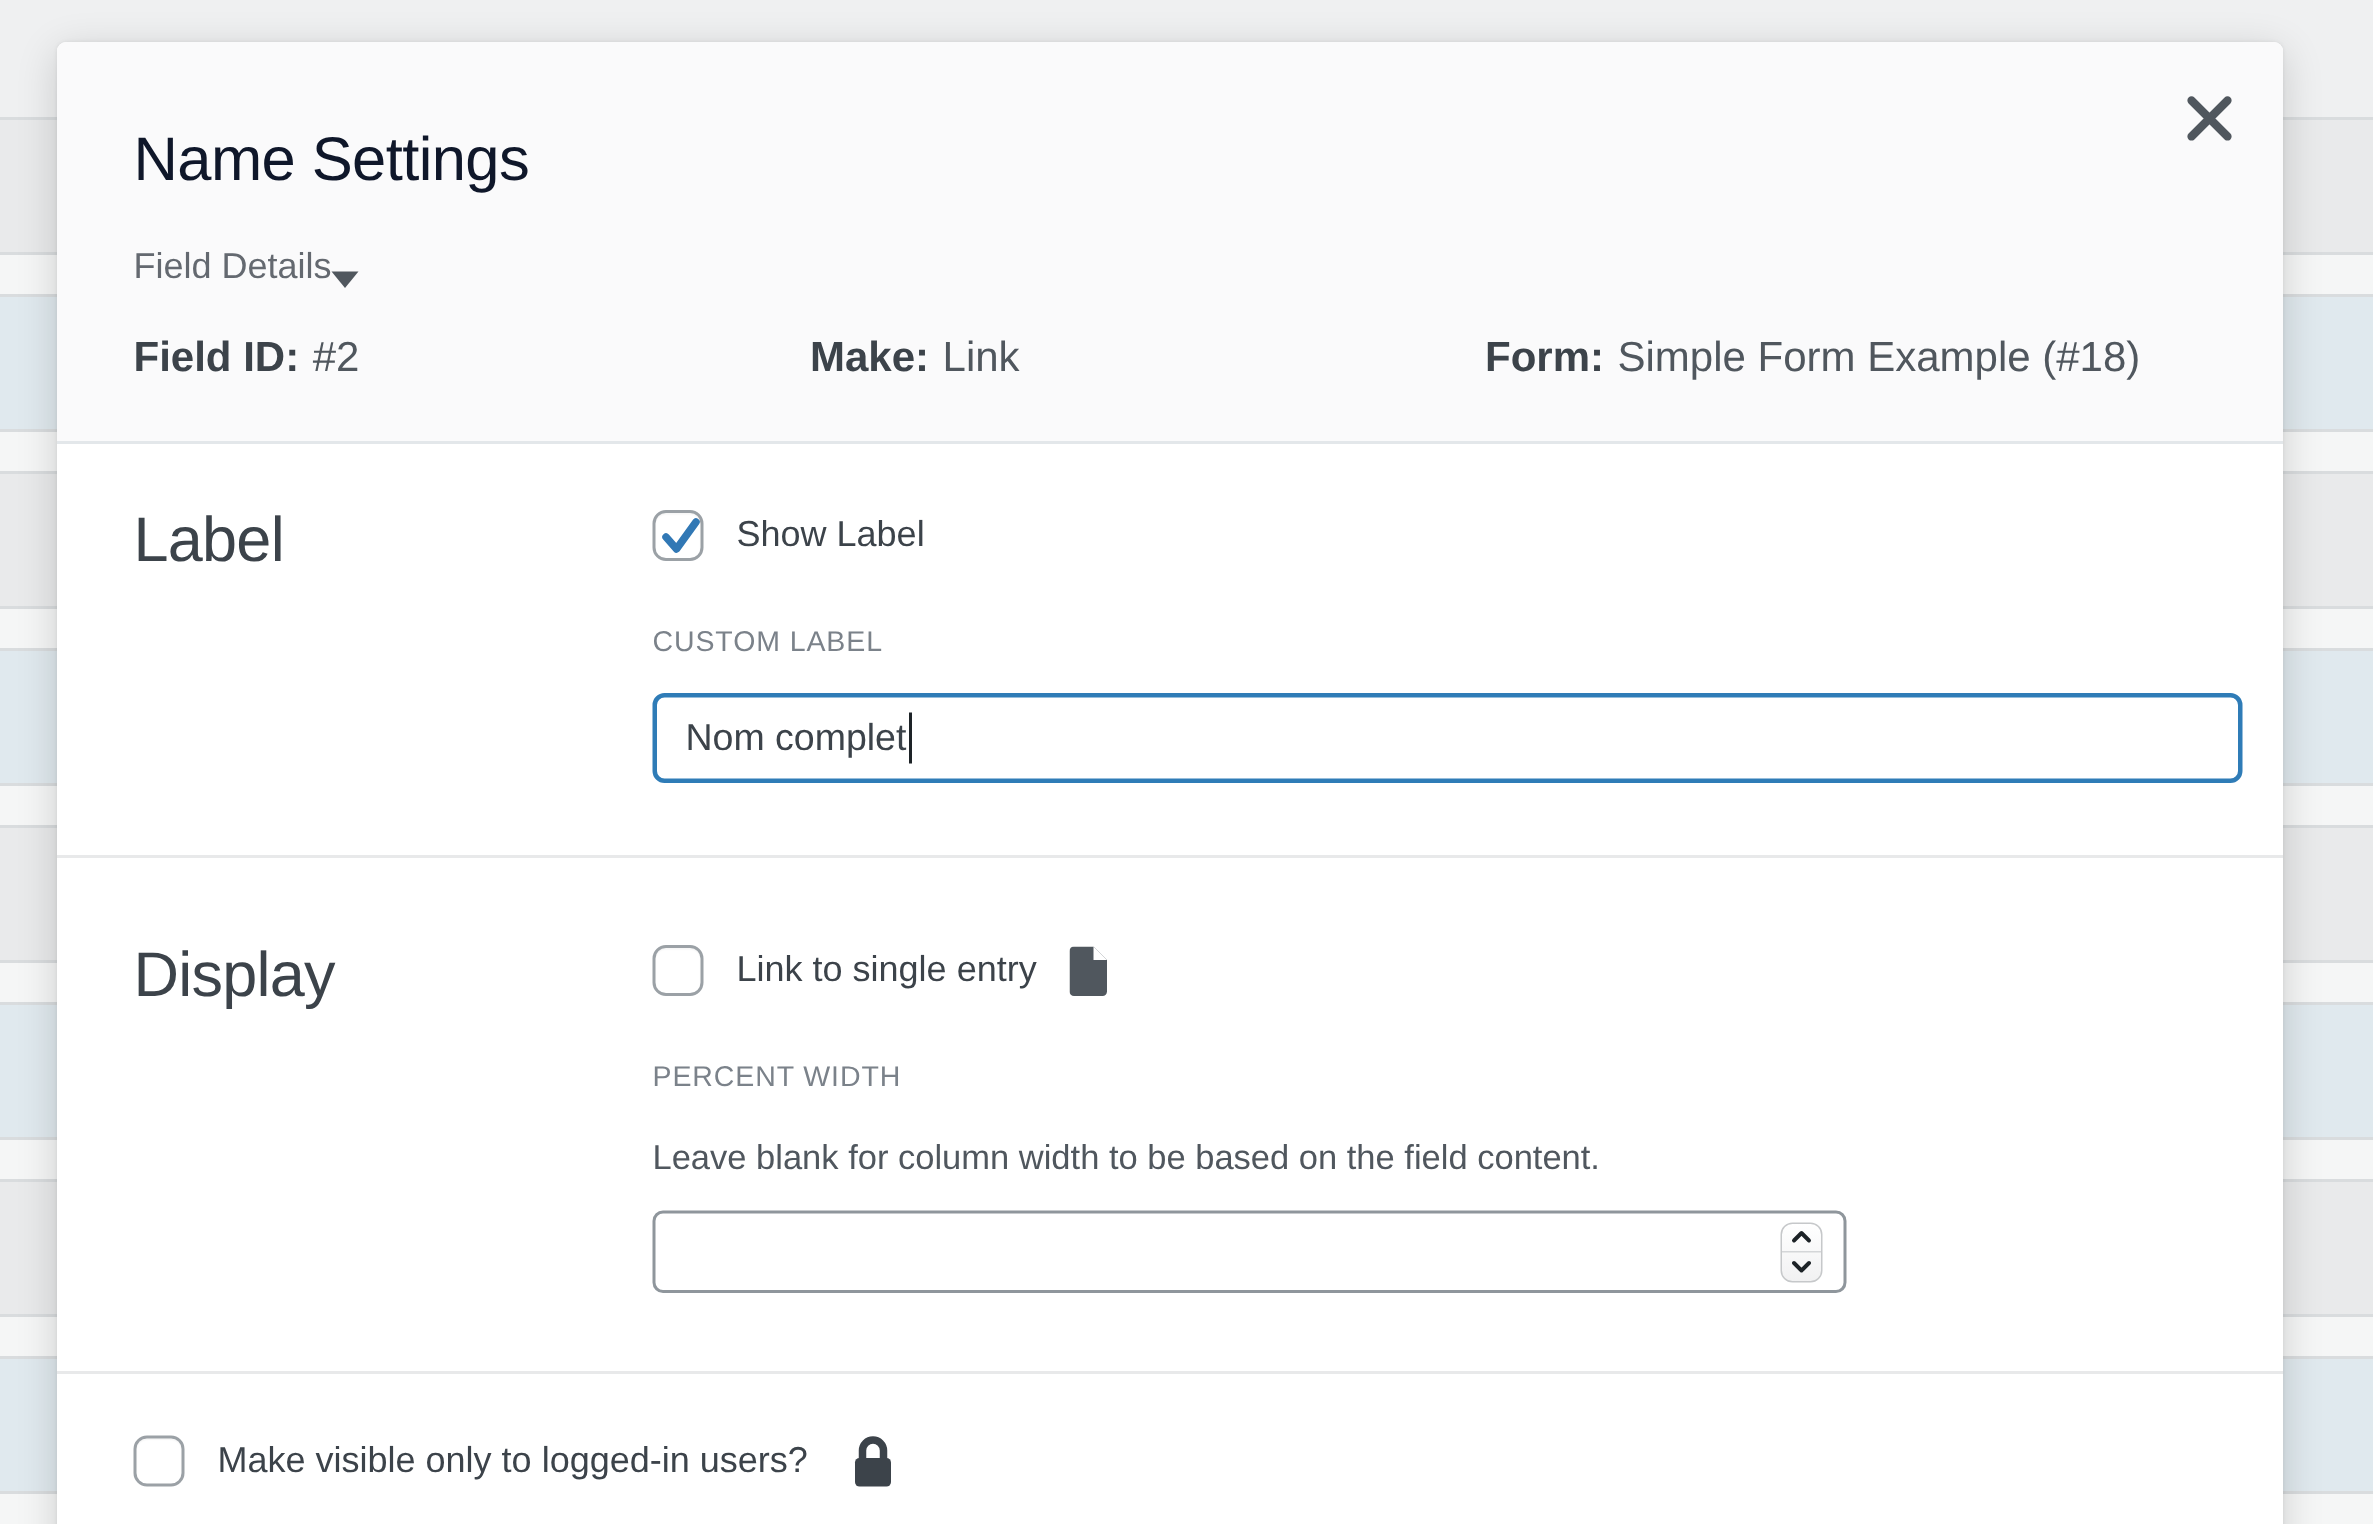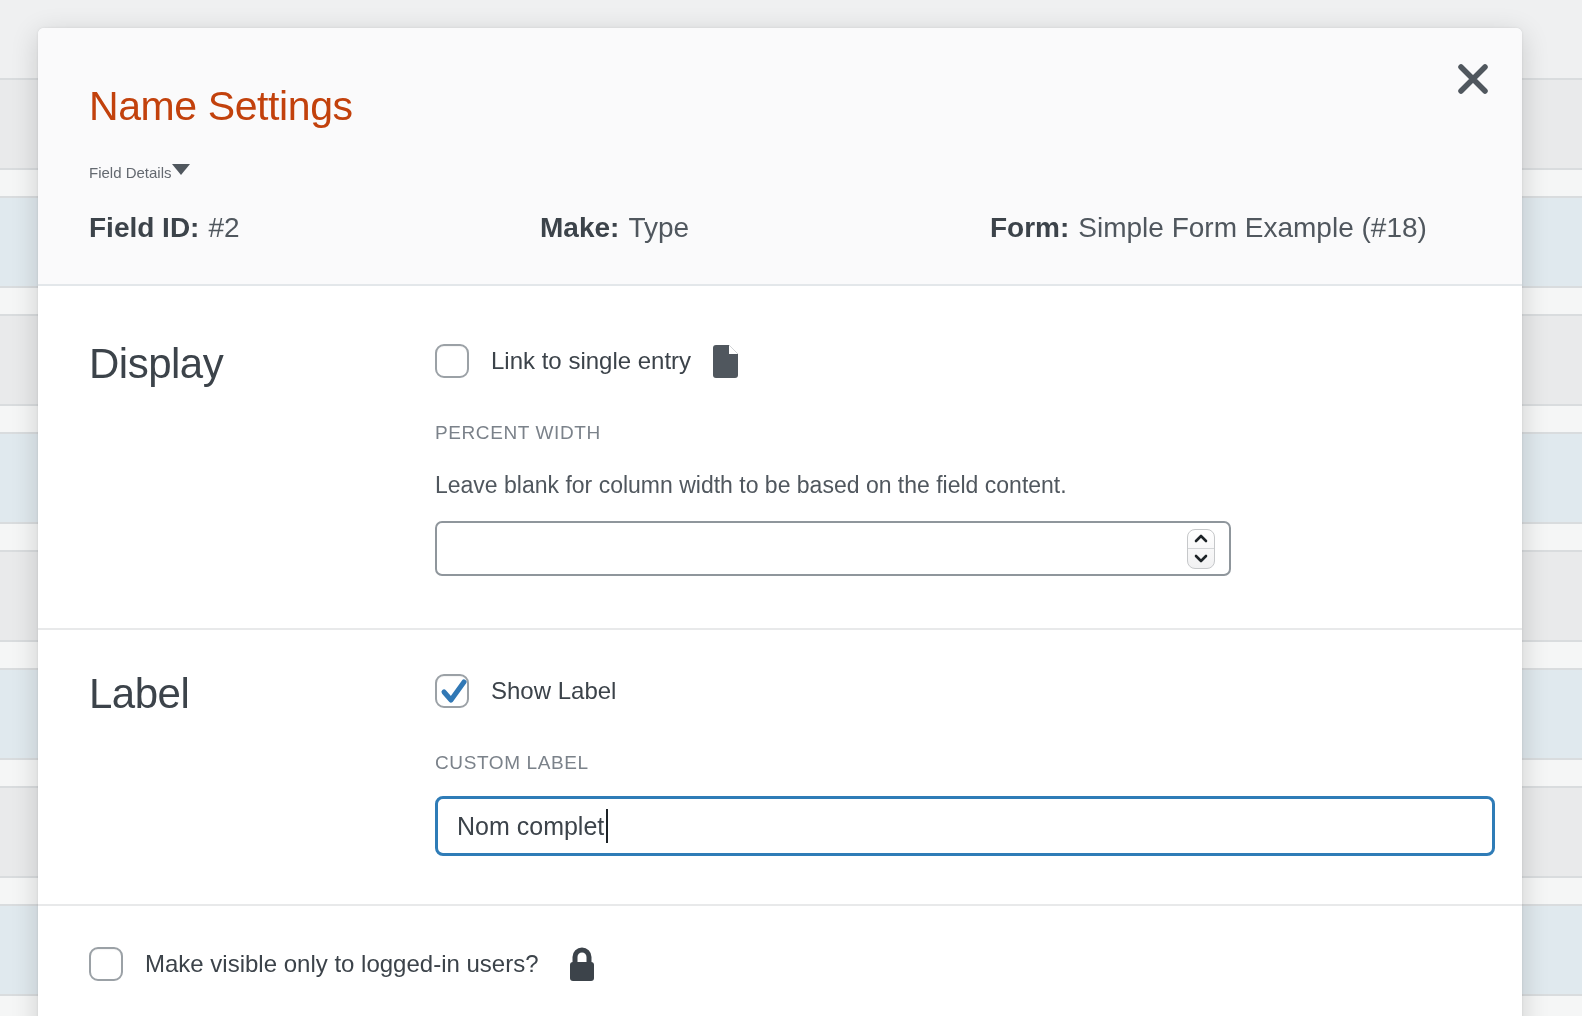--- a/index.html
+++ b/index.html
@@ -42,26 +42,26 @@
   
   .modal-header {
     position: relative;
     background: #fafafb;
     border-radius: 6px 6px 0 0;
     border-bottom: 2px solid #e3e7ea;
     padding: 55px 40px 40px 51px;
   }
   .dialog-title {
     font-size: 41px; font-weight: 400; letter-spacing: -0.4px;
-    color: #c2410c; line-height: 1.15;
+    color: #0f172a; line-height: 1.15;
   }
   .field-details {
     margin-top: 34px;
-    display: inline-flex; align-items: flex-start; 
-    font-size: 15px; color: #646970; cursor: pointer;
+    display: inline-flex; align-items: flex-end; 
+    font-size: 24px; color: #646970; cursor: pointer;
   }
   .caret-down { display: inline-block; width: 0; height: 0;
     border-left: 9px solid transparent; border-right: 9px solid transparent;
     border-top: 11px solid #50575e; }
   .meta-row {
     margin-top: 30px; display: flex; align-items: baseline;
     font-size: 28px; color: #50575e;
   }
   .meta-item { white-space: nowrap; }
   .meta-item:nth-child(1) { width: 451px; }
@@ -166,25 +166,50 @@
     <div class="field-details">
       <span>Field Details</span>
       <span class="caret-down"></span>
     </div>
 
     <div class="meta-row">
       <span class="meta-item">
         <span class="meta-label">Field ID:</span><span>#2</span>
       </span>
       <span class="meta-item">
-        <span class="meta-label">Make:</span><span>Type</span>
+        <span class="meta-label">Make:</span><span>Link</span>
       </span>
       <span class="meta-item">
         <span class="meta-label">Form:</span><span>Simple Form Example (#18)</span>
       </span>
+    </div>
+  </div>
+
+  <div class="sec sec-label">
+    <div class="sec-left">
+      <h2 class="sec-heading">Label</h2>
+    </div>
+    <div class="sec-right">
+
+      <div class="check-row">
+        <span class="checkbox">
+          <svg width="30" height="30" viewBox="0 0 30 30">
+            <path d="M5 15 L12 23 L25 5" stroke="#3178b5" stroke-width="5" fill="none" stroke-linecap="round" stroke-linejoin="round"></path>
+          </svg>
+        </span>
+        <span class="check-label">Show Label</span>
+      </div>
+
+      <div class="field-label">CUSTOM LABEL</div>
+
+      <div class="text-input">
+        <span>Nom complet</span>
+        <span class="text-cursor"></span>
+      </div>
+
     </div>
   </div>
 
   <div class="sec sec-display">
     <div class="sec-left">
       <h2 class="sec-heading">Display</h2>
     </div>
     <div class="sec-right">
 
       <div class="check-row">
@@ -211,45 +236,20 @@
             <svg width="14" height="9" viewBox="0 0 14 9">
               <path d="M2 2 L7 7 L12 2" stroke="#1d2327" stroke-width="2.6" fill="none" stroke-linecap="round" stroke-linejoin="round"></path>
             </svg>
           </span>
         </span>
       </div>
 
     </div>
   </div>
 
-  <div class="sec sec-label">
-    <div class="sec-left">
-      <h2 class="sec-heading">Label</h2>
-    </div>
-    <div class="sec-right">
-
-      <div class="check-row">
-        <span class="checkbox">
-          <svg width="30" height="30" viewBox="0 0 30 30">
-            <path d="M5 15 L12 23 L25 5" stroke="#3178b5" stroke-width="5" fill="none" stroke-linecap="round" stroke-linejoin="round"></path>
-          </svg>
-        </span>
-        <span class="check-label">Show Label</span>
-      </div>
-
-      <div class="field-label">CUSTOM LABEL</div>
-
-      <div class="text-input">
-        <span>Nom complet</span>
-        <span class="text-cursor"></span>
-      </div>
-
-    </div>
-  </div>
-
   <div class="sec sec-visibility">
     <div class="sec-right">
       <div class="check-row">
         <span class="checkbox"></span>
         <span class="check-label">Make visible only to logged-in users?</span>
         <span class="lock-wrap">
           <svg width="30" height="36" viewBox="0 0 30 36">
             <path d="M8 18 V11 a7 7 0 0 1 14 0 V18" stroke="#3c434a" stroke-width="5" fill="none"></path>
             <rect x="3" y="16" width="24" height="19" rx="3" fill="#3c434a"></rect>
           </svg>

